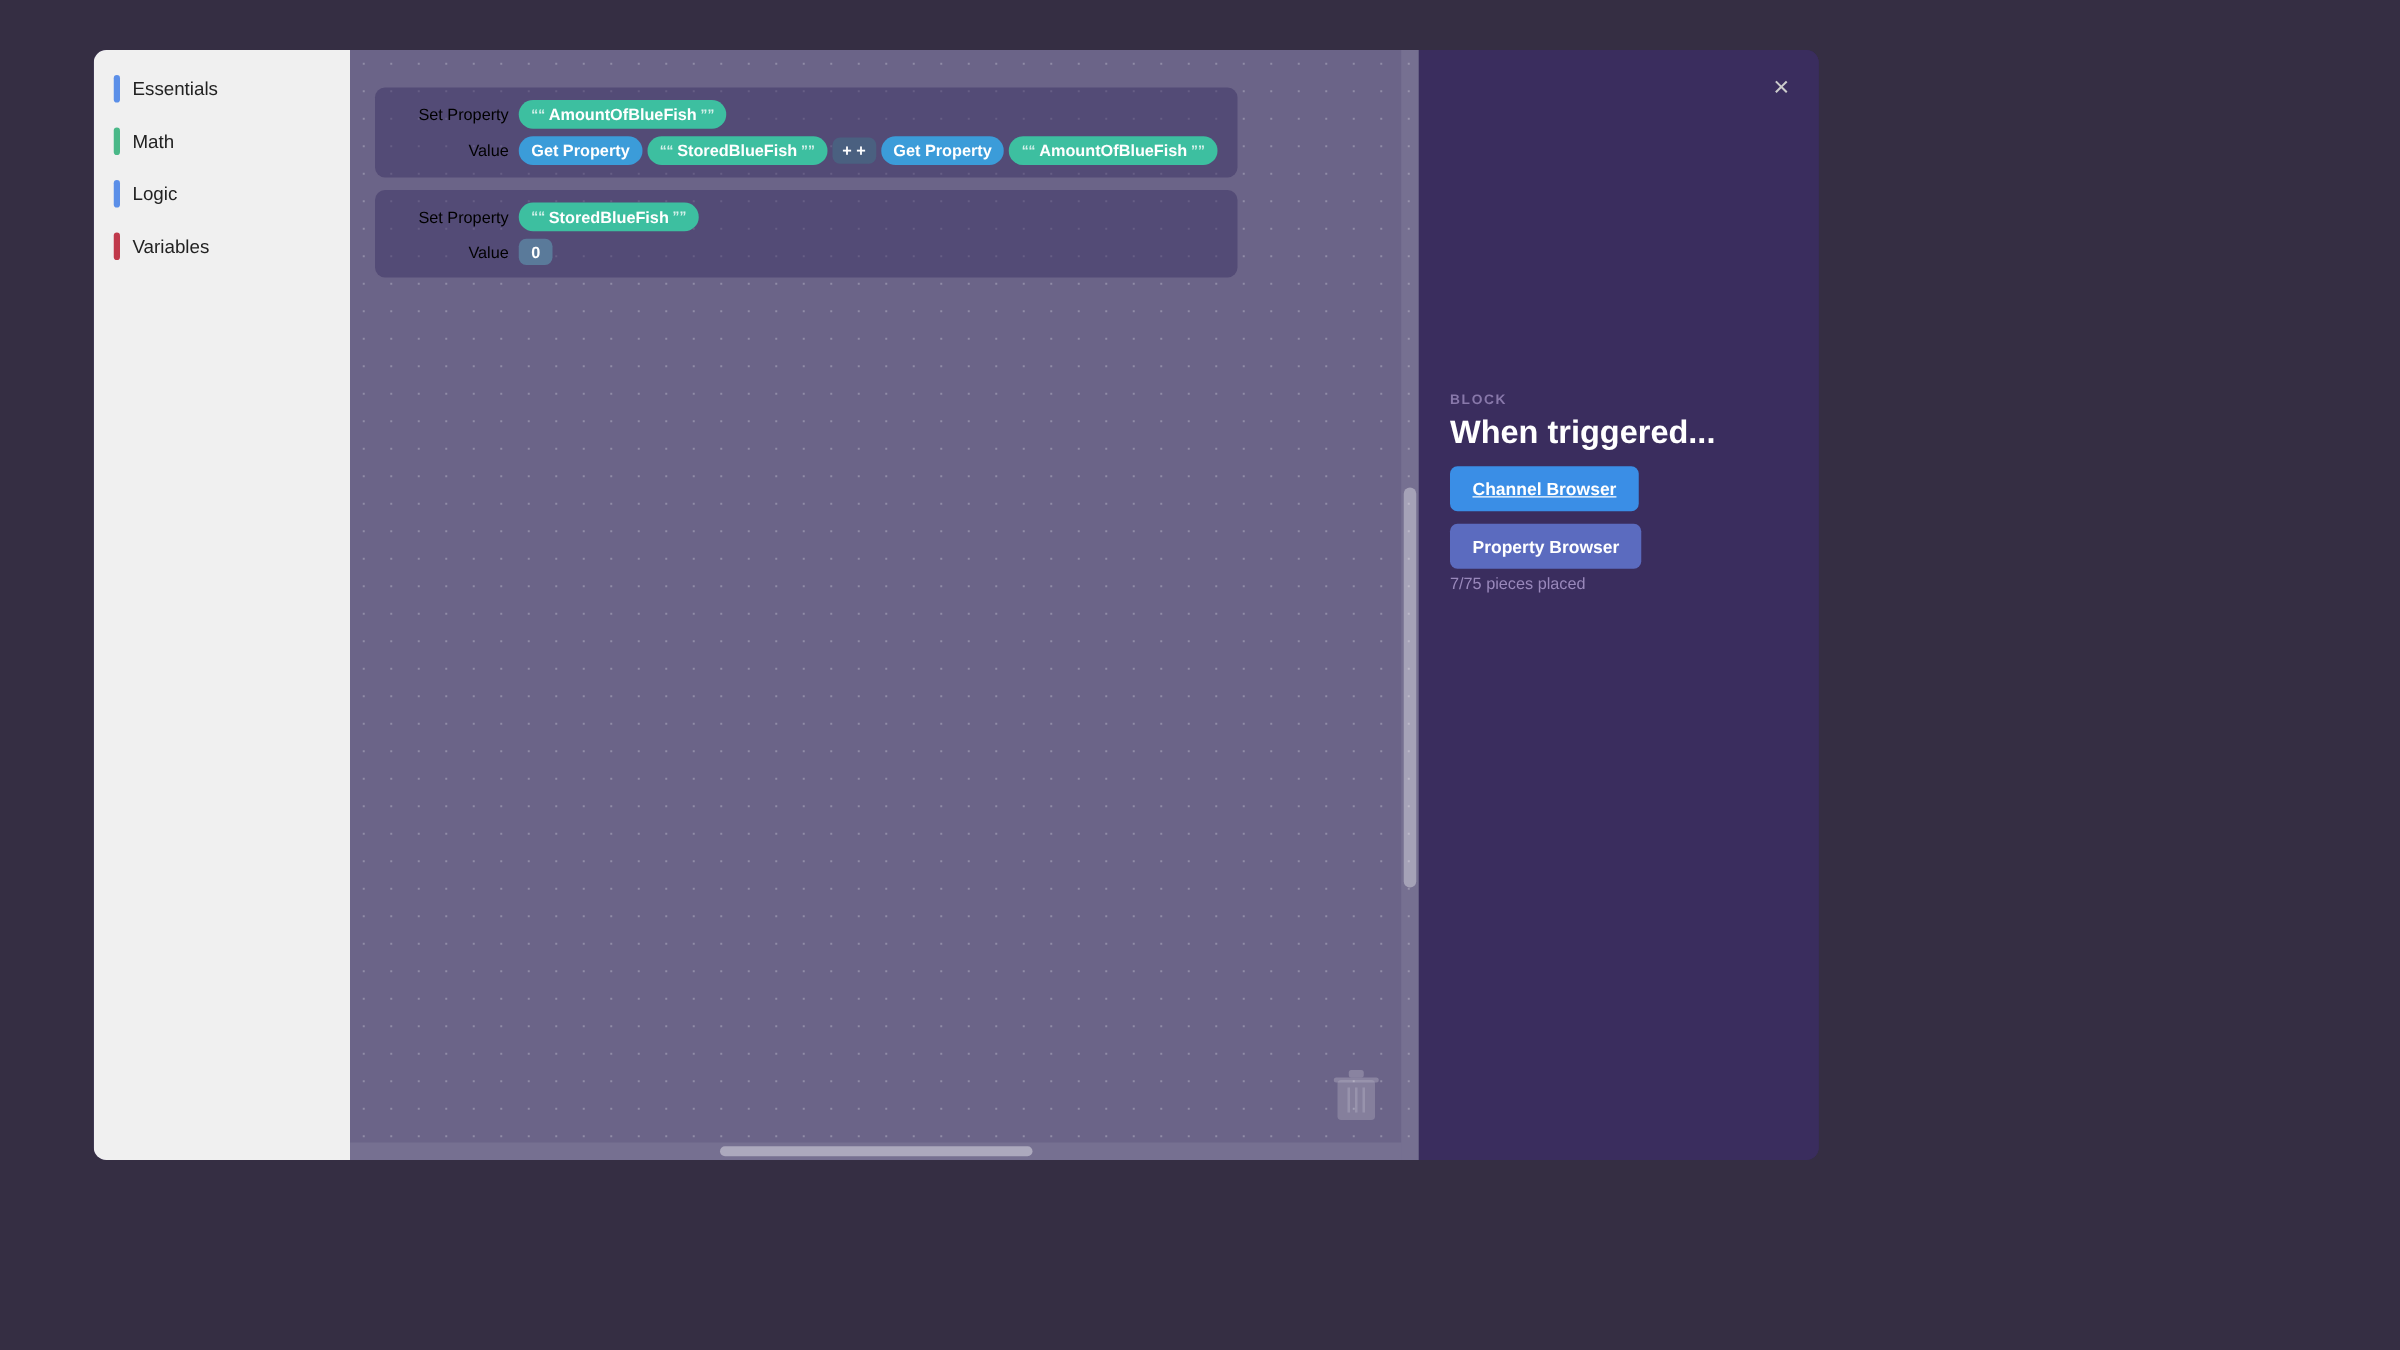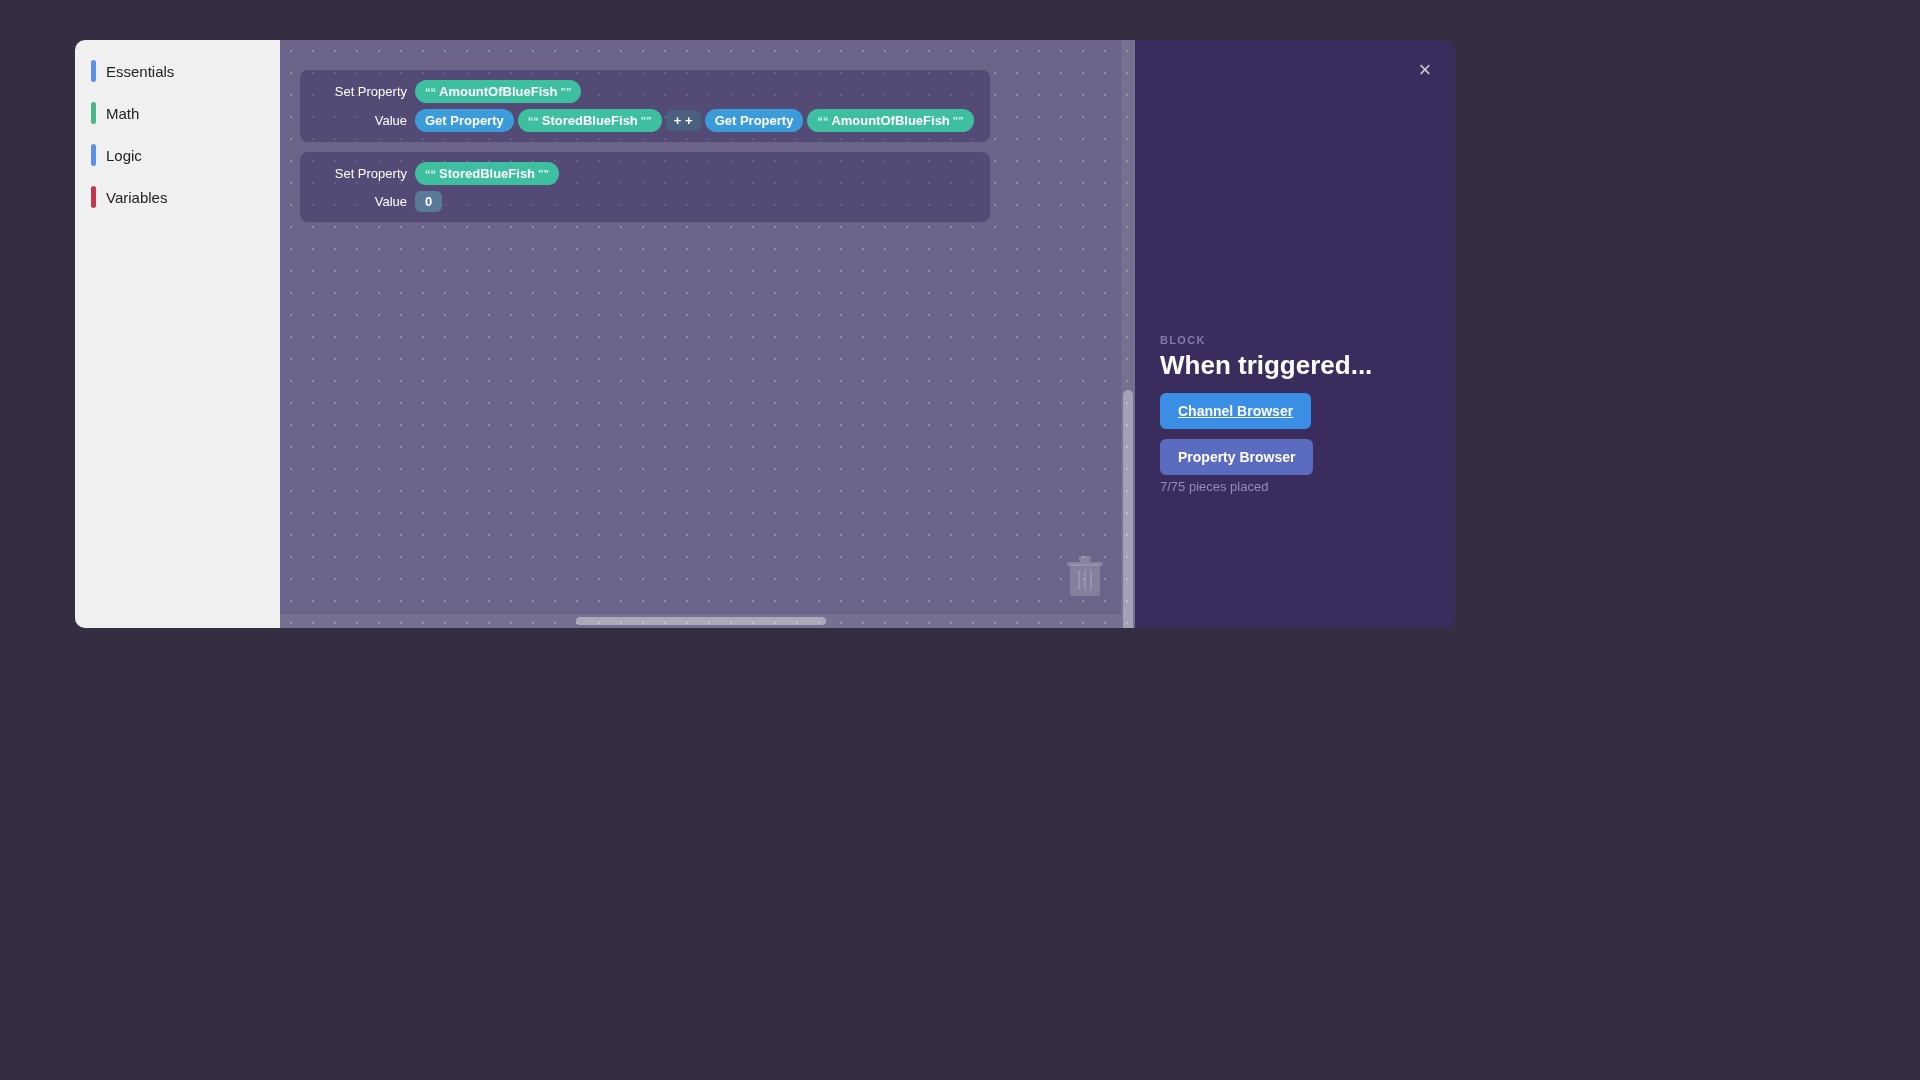--- a/index.html
+++ b/index.html
@@ -18,21 +18,21 @@
       inset: 0;
       background: rgba(30, 20, 50, 0.7);
     }
 
     
     .modal {
       position: absolute;
       top: 40px;
       left: 75px;
       width: 1380px;
-      height: 588px;
+      height: 888px;
       background: #3a2d5e;
       border-radius: 10px;
       display: flex;
       overflow: hidden;
     }
 
     
     .sidebar {
       width: 205px;
       background: #f0f0f0;
@@ -129,21 +129,21 @@
     
     .blocks-container {
       position: absolute;
       top: 30px;
       left: 20px;
     }
 
     
     .block-label {
       font-size: 13px;
-      color: #ffffff;
+      color: #000000;
       text-align: right;
       min-width: 95px;
       margin-right: 8px;
       font-weight: 500;
     }
 
     
     .chip {
       display: inline-flex;
       align-items: center;
@@ -182,21 +182,21 @@
       padding: 3px 10px;
       font-size: 13px;
       font-weight: 600;
       margin-right: 4px;
     }
 
     
     .right-panel {
       width: 320px;
       background: #3a2d5e;
-      padding: 34px 25px;
+      padding: 14px 25px;
       display: flex;
       flex-direction: column;
       gap: 16px;
       flex-shrink: 0;
     }
 
     .block-label-tag {
       font-size: 11px;
       font-weight: 700;
       letter-spacing: 0.12em;

